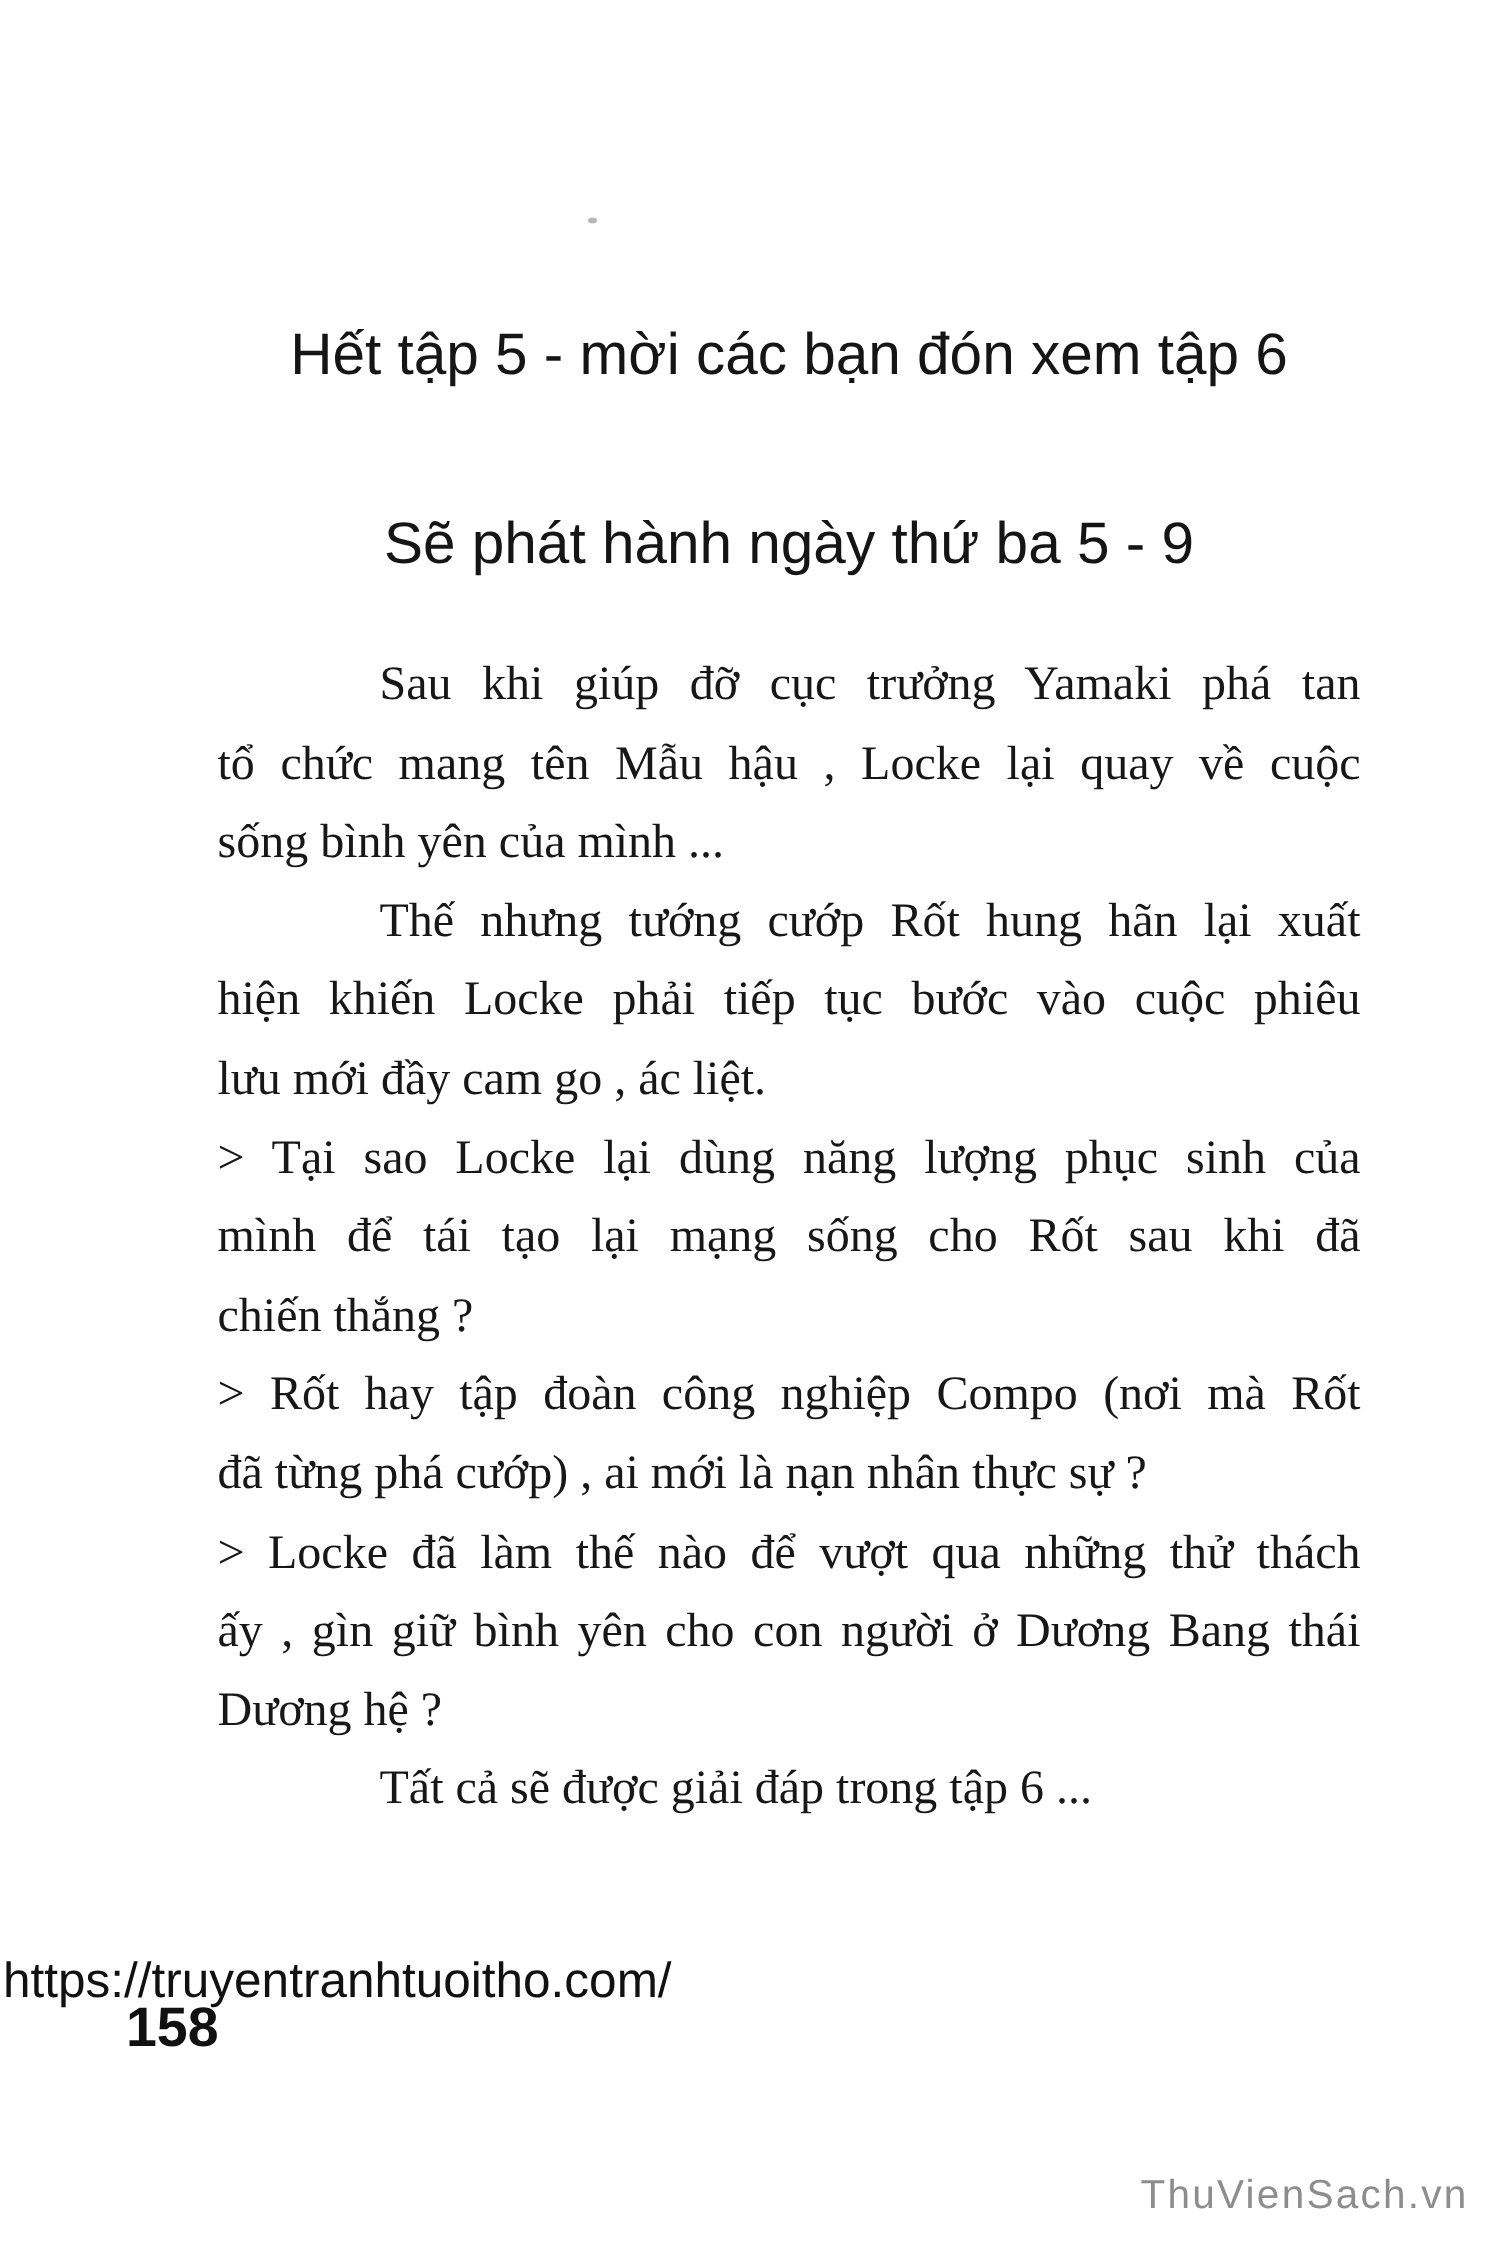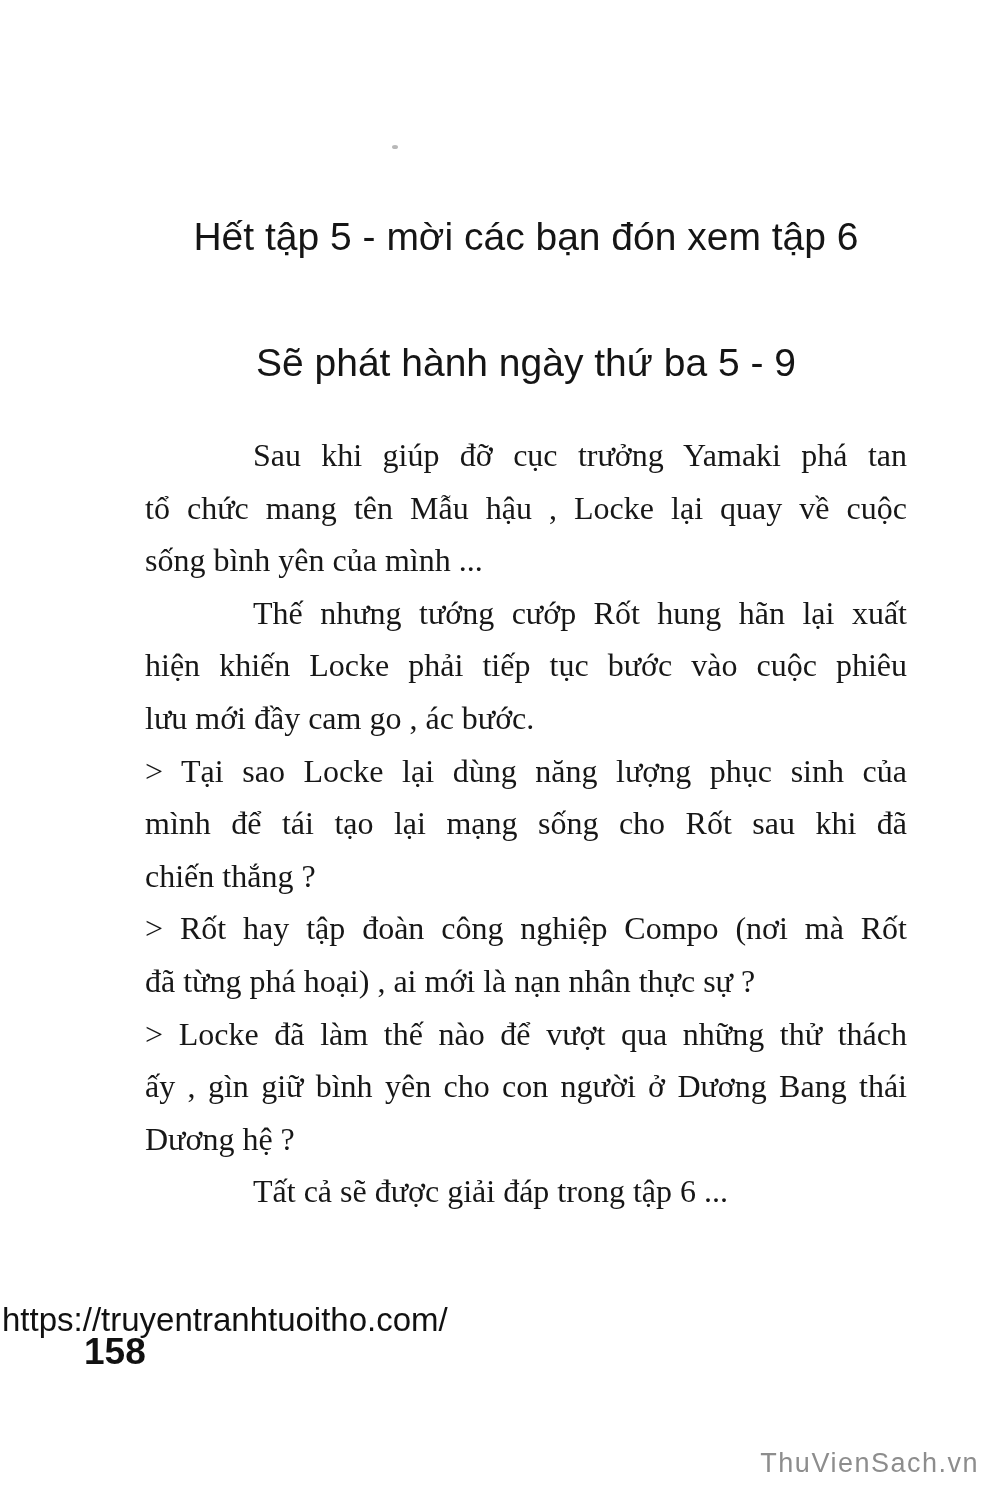--- a/index.html
+++ b/index.html
@@ -126,30 +126,30 @@
 
   <div class="synopsis">
       <div class="para">
         <div class="line first-indent">Sau khi giúp đỡ cục trưởng Yamaki phá tan</div>
         <div class="line">tổ chức mang tên Mẫu hậu , Locke lại quay về cuộc</div>
         <div class="line last">sống bình yên của mình ...</div>
       </div>
       <div class="para">
         <div class="line first-indent">Thế nhưng tướng cướp Rốt hung hãn lại xuất</div>
         <div class="line">hiện khiến Locke phải tiếp tục bước vào cuộc phiêu</div>
-        <div class="line last">lưu mới đầy cam go , ác bước.</div>
+        <div class="line last">lưu mới đầy cam go , ác liệt.</div>
       </div>
       <div class="para">
         <div class="line">&gt; Tại sao Locke lại dùng năng lượng phục sinh của</div>
         <div class="line">mình để tái tạo lại mạng sống cho Rốt sau khi đã</div>
         <div class="line last">chiến thắng ?</div>
       </div>
       <div class="para">
         <div class="line">&gt; Rốt hay tập đoàn công nghiệp Compo (nơi mà Rốt</div>
-        <div class="line last">đã từng phá hoại) , ai mới là nạn nhân thực sự ?</div>
+        <div class="line last">đã từng phá cướp) , ai mới là nạn nhân thực sự ?</div>
       </div>
       <div class="para">
         <div class="line">&gt; Locke đã làm thế nào để vượt qua những thử thách</div>
         <div class="line">ấy , gìn giữ bình yên cho con người ở Dương Bang thái</div>
         <div class="line last">Dương hệ ?</div>
       </div>
       <div class="para">
         <div class="line last first-indent">Tất cả sẽ được giải đáp trong tập 6 ...</div>
       </div>
     </div>

